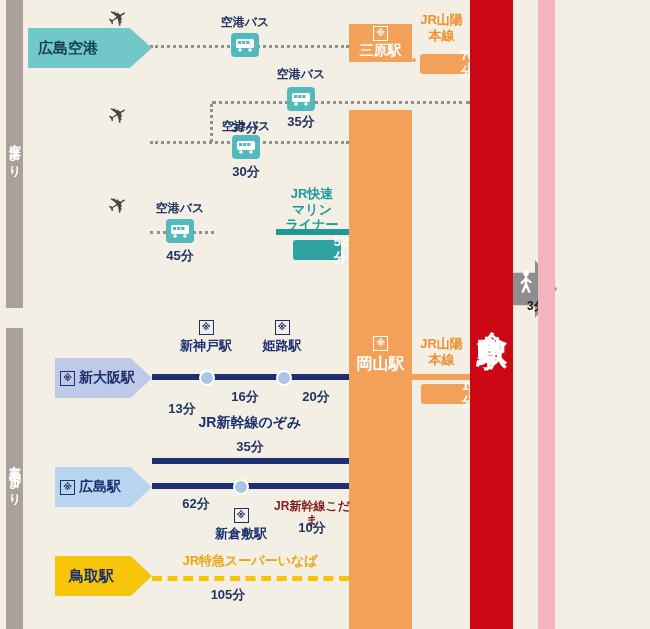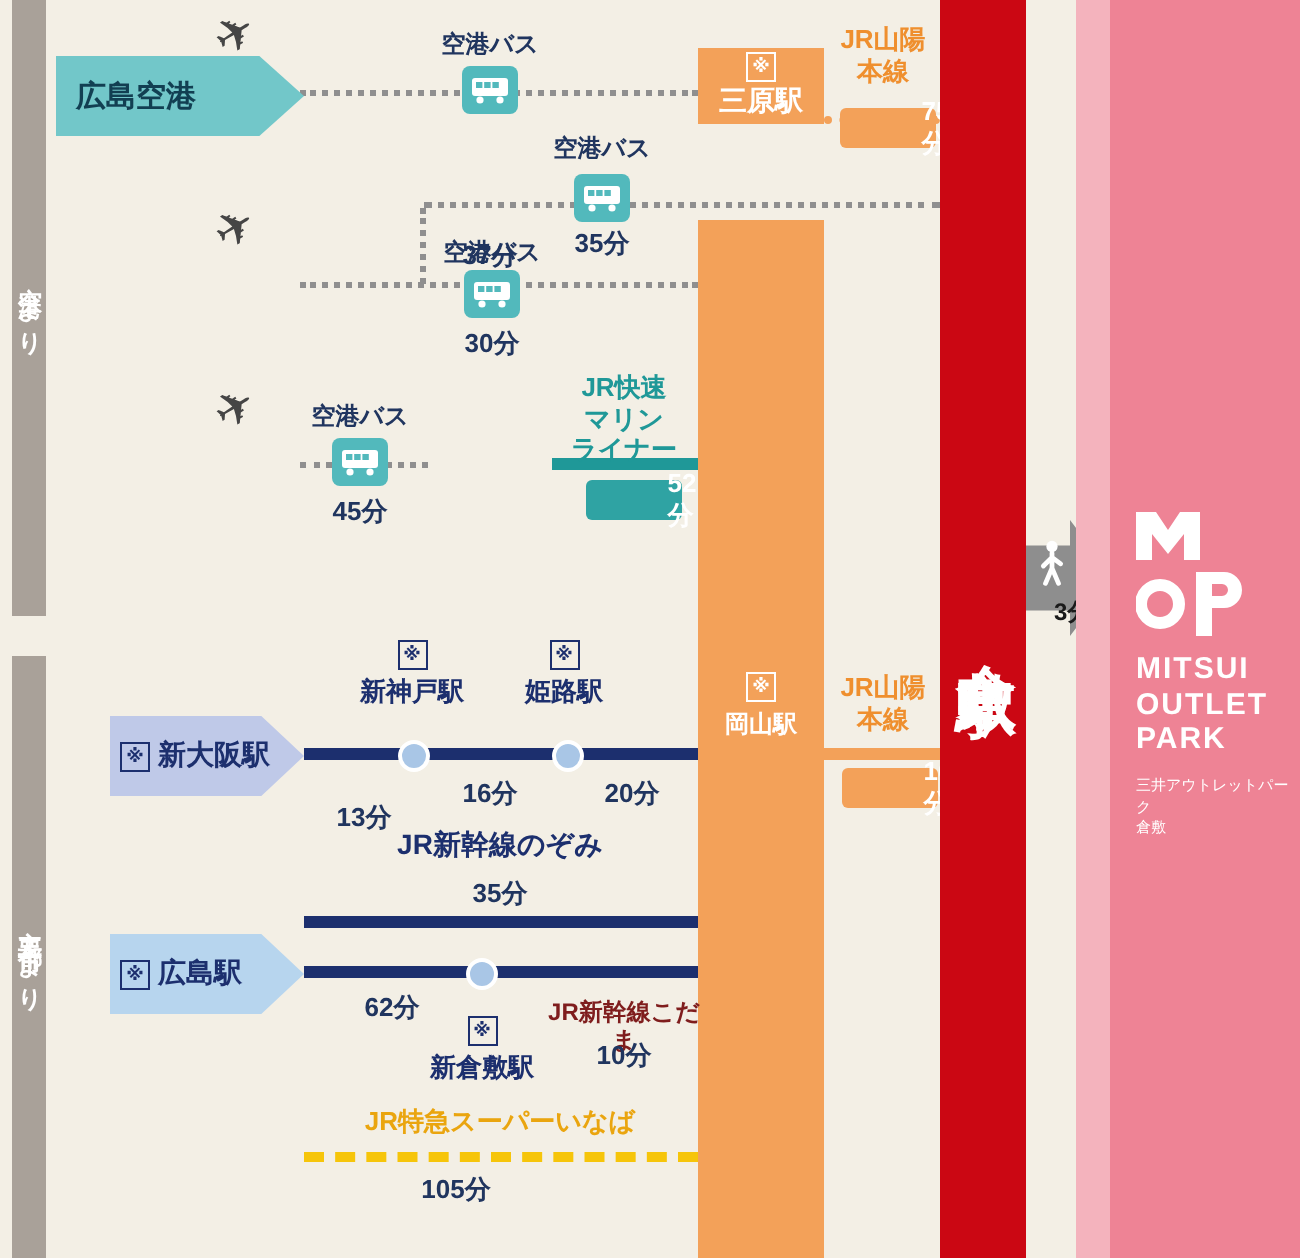--- a/index.html
+++ b/index.html
@@ -128,21 +128,21 @@
     <span class="markbox" style="color:#fff;">※</span>
     <span style="font-size:14px;">三原駅</span>
   </div>
   <div class="abs rail-label" style="left:413px;top:12px;width:57px;color:#ef8f2e;font-size:13px;">JR山陽
 本線</div>
   <div class="abs badge badge-orange" style="left:420px;top:54px;width:42px;">75分</div>
 
   <div class="abs" style="left:349px;top:110px;width:63px;height:519px;background:#f3a159;">
     <div class="sta-box" style="position:absolute;left:0;top:226px;width:100%;gap:3px;">
       <span class="markbox" style="color:#fff;">※</span>
-      <span style="font-size:12px;">岡山駅</span>
+      <span style="font-size:16px;">岡山駅</span>
     </div>
   </div>
 
   <div class="abs arrow-city" style="left:55px;top:358px;background:#bfc9e8;">
     <span class="markbox" style="color:#1c2f6e;">※</span>
     <span>新大阪駅</span>
   </div>
   <div class="abs stn-circle" style="left:199px;top:370px;"></div>
   <div class="abs stn-circle" style="left:276px;top:370px;"></div>
   <div class="abs stn-label" style="left:171px;top:320px;width:70px;">
@@ -169,41 +169,32 @@
   </div>
   <div class="abs stn-circle" style="left:233px;top:479px;"></div>
   <div class="abs time" style="left:174px;top:495px;width:44px;">62分</div>
   <div class="abs stn-label" style="left:206px;top:508px;width:70px;">
     <span class="markbox">※</span>
     <span>新倉敷駅</span>
   </div>
   <div class="abs rail-label" style="left:268px;top:499px;width:88px;color:#7f1d1d;font-size:12px;">JR新幹線こだま</div>
   <div class="abs time" style="left:290px;top:519px;width:44px;">10分</div>
 
+  <div class="abs arrow-city" style="left:55px;top:556px;background:#f6c50a;padding-left:14px;font-size:15px;">
+    <span>鳥取駅</span>
+  </div>
   <div class="abs rail-label" style="left:152px;top:553px;width:196px;color:#eaa50f;font-size:13px;">JR特急スーパーいなば</div>
   <div class="abs time" style="left:206px;top:586px;width:44px;">105分</div>
 
   <div class="abs" style="left:470px;top:0;width:43px;height:629px;background:#cb0713;display:flex;align-items:center;justify-content:center;">
     <span class="col-text" style="writing-mode:vertical-rl;font-size:30px;letter-spacing:5px;">倉敷駅</span>
   </div>
 
   <div class="abs" style="left:513px;top:260px;width:44px;height:58px;background:#8e8e8e;clip-path:polygon(0 22%,50% 22%,50% 0,100% 50%,50% 100%,50% 78%,0 78%);"></div>
   <svg class="abs" style="left:518px;top:270px;" width="16" height="26" viewBox="0 0 14 24">
     <circle cx="7" cy="3" r="2.6" fill="#fff"></circle>
     <path d="M7 6 L7 13 M7 8 L3 12 M7 8 L11 11 M7 13 L4 20 M7 13 L10 20" stroke="#fff" stroke-width="2.2" fill="none" stroke-linecap="round"></path>
   </svg>
   <div class="abs" style="left:527px;top:298px;width:30px;color:#1a1a1a;font-weight:bold;font-size:12px;">3分</div>
 
   <div class="abs" style="left:538px;top:0;width:17px;height:629px;background:#f4b3bd;"></div>
-  <div class="abs" style="left:555px;top:0;width:95px;height:629px;background:#ee8395;">
-    <svg style="position:absolute;left:13px;top:256px;" width="58" height="62" viewBox="0 0 58 62">
-      <polygon points="0,0 10,0 16,9 22,0 32,0 32,24 24,24 24,11 16,21 8,11 8,24 0,24" fill="#fff"></polygon>
-      <circle cx="12" cy="46" r="9.5" fill="none" stroke="#fff" stroke-width="6"></circle>
-      <path d="M30 30 h14 a9 9 0 0 1 0 18 h-6 v14 h-8 z M38 36 v6 h5 a3 3 0 0 0 0-6 z" fill="#fff" fill-rule="evenodd"></path>
-    </svg>
-    <div class="rail-label" style="position:absolute;left:13px;top:326px;color:#fff;font-size:15px;letter-spacing:1px;text-align:left;line-height:1.18;">MITSUI
-OUTLET
-PARK</div>
-    <div style="position:absolute;left:13px;top:388px;color:#fff;font-size:7.5px;white-space:pre-line;line-height:1.4;">三井アウトレットパーク
-倉敷</div>
-  </div>
 
 </div>
 
 </body></html>

